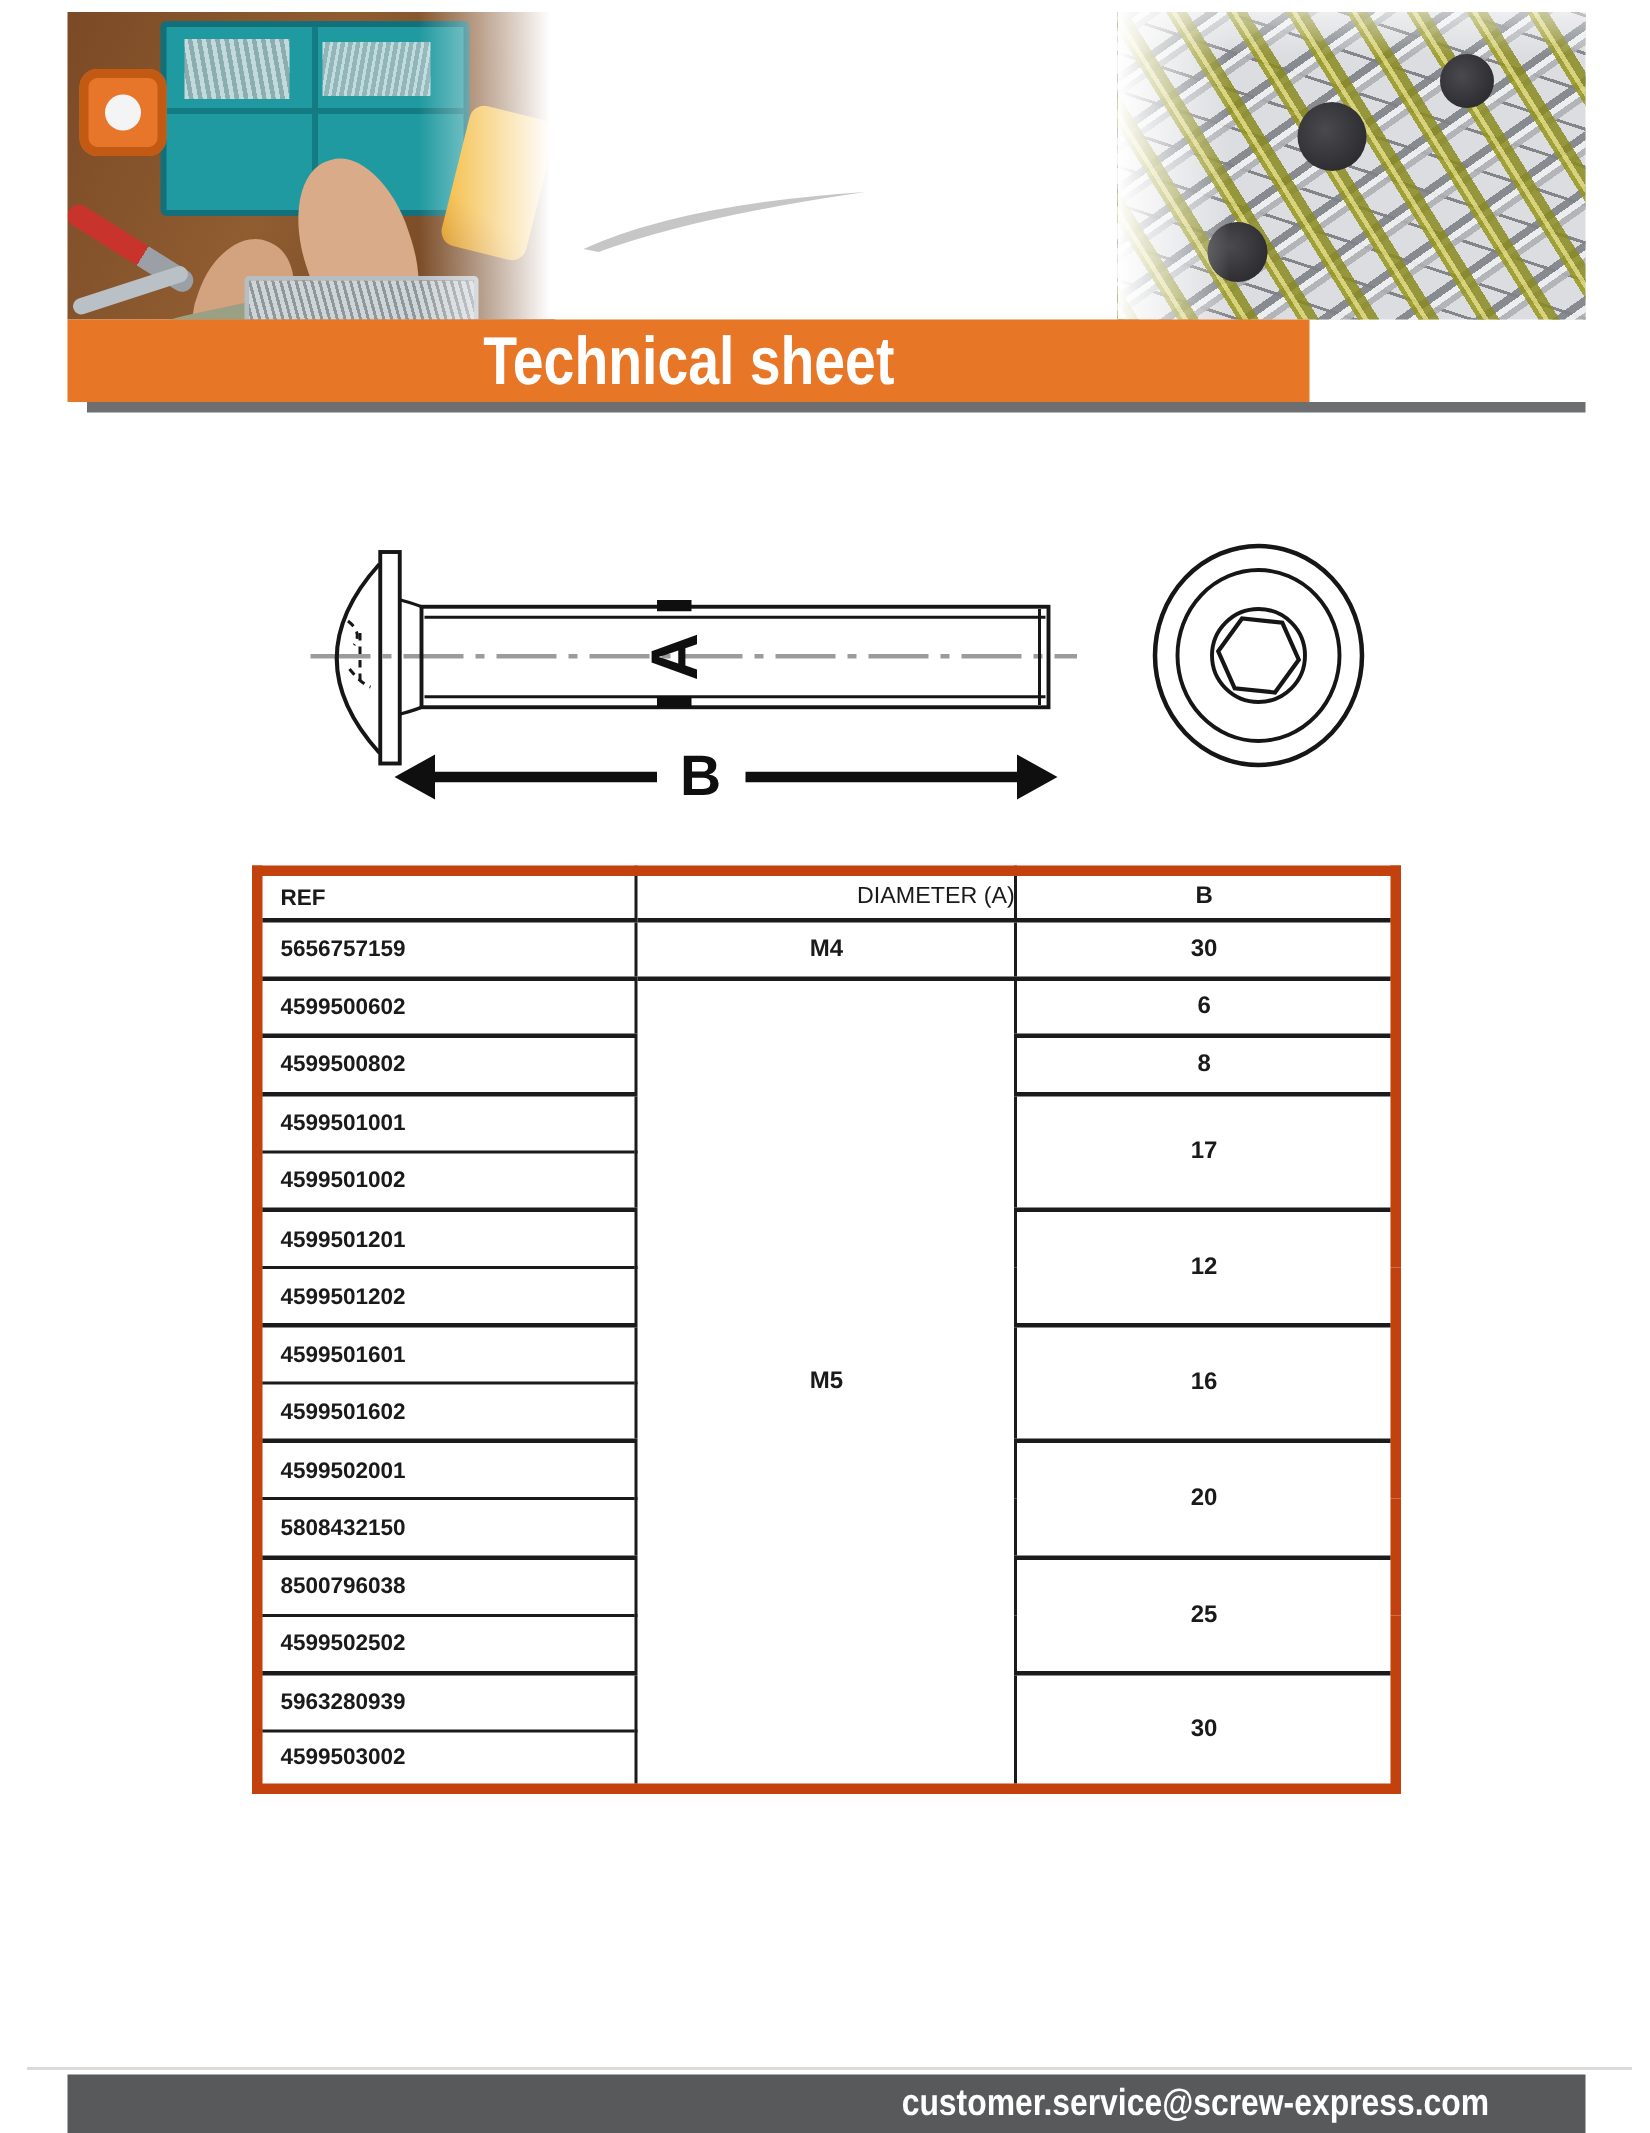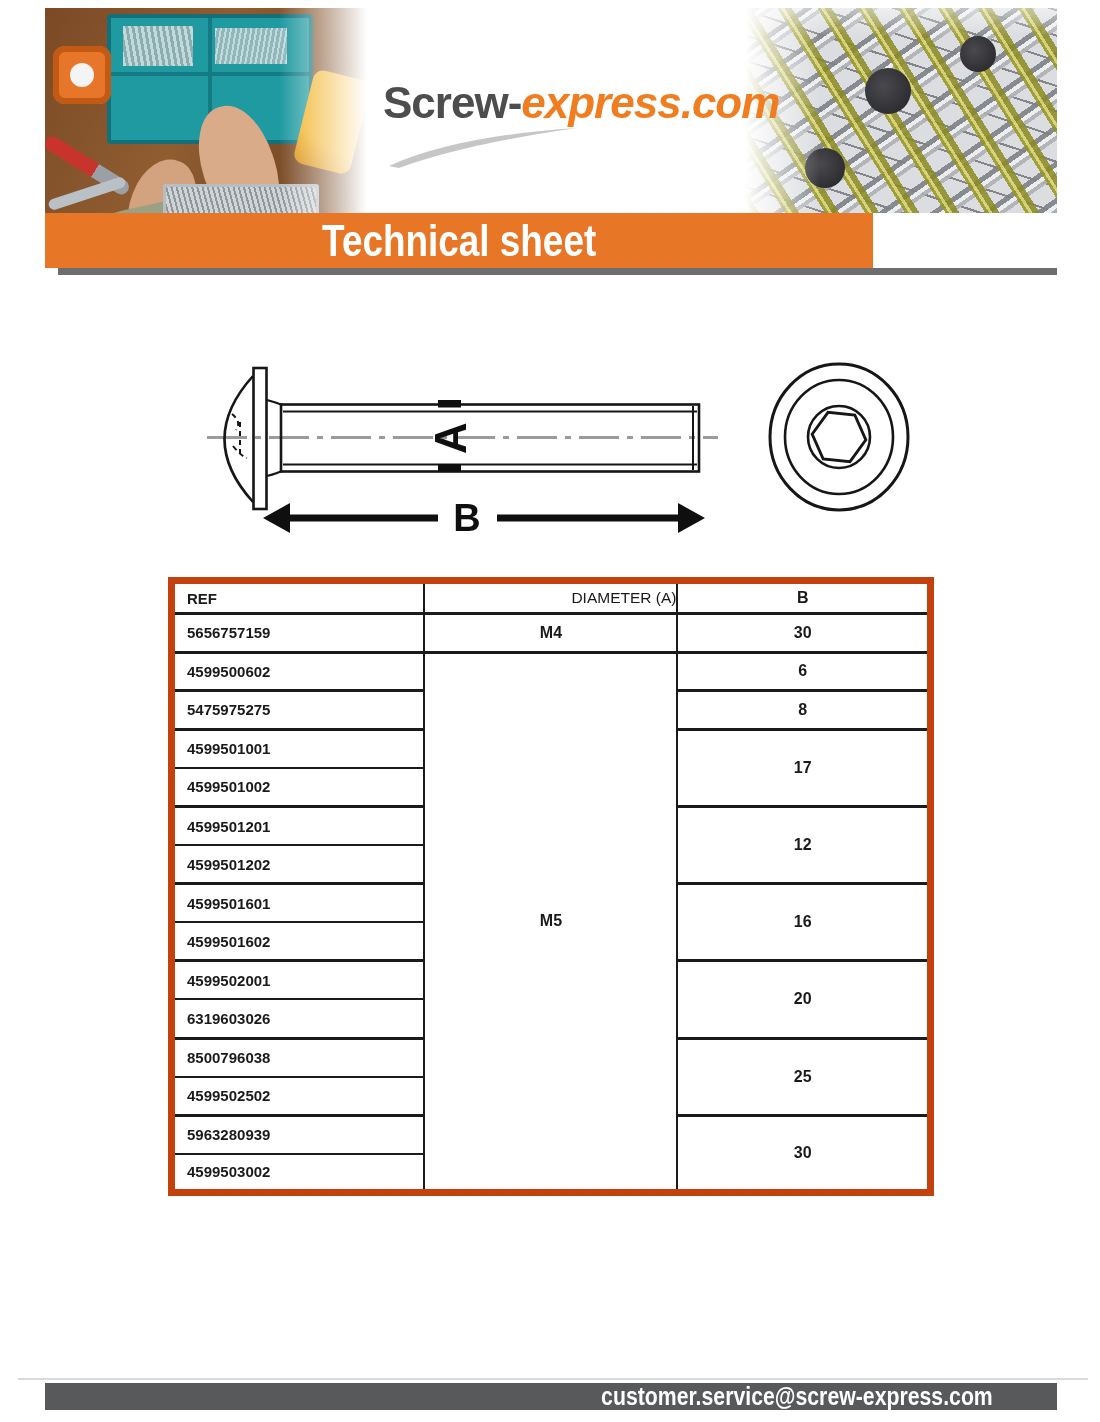--- a/index.html
+++ b/index.html
@@ -57,21 +57,21 @@
   .h-left{text-align:left;padding-left:12px !important;font-weight:bold;}
   .h-center{text-align:right;font-weight:normal;font-size:15.5px !important;}
   .h-b{text-align:center;font-weight:bold;font-size:16px !important;}
   td.ref{font-weight:bold;font-size:15px;text-align:left;padding-left:12px !important;}
   td.mid{font-weight:bold;font-size:16px;text-align:center;}
   .bb-thin{border-bottom-width:1px !important;}
   .bb-thick{border-bottom-width:3px !important;}
   #spec-table thead th{border-bottom-width:3px;}
   
   #footer-hairline{position:absolute;left:18px;top:1378px;width:1070px;height:2px;background:#dadada;}
-  #footer{position:absolute;left:45px;top:1383px;width:1012px;height:27px;background:#58595b;display:flex;align-items:center;justify-content:flex-end;}
+  #footer{position:absolute;left:45px;top:1383px;width:1012px;height:39px;background:#58595b;display:flex;align-items:center;justify-content:flex-end;}
   #footer .email{color:#ffffff;font-weight:bold;font-size:25px;transform:scaleX(.85);transform-origin:right center;margin-right:64px;}
 </style>
 </head>
 <body>
 
 <div id="page">
 
   <div id="photo-left" class="photo">
     <div class="tealbox"></div>
     <div class="screws1"></div>
@@ -87,21 +87,20 @@
     <div class="fade"></div>
   </div>
 
   <div id="photo-right" class="photo">
     <div class="blob1"></div>
     <div class="blob2"></div>
     <div class="blob3"></div>
     <div class="fade"></div>
   </div>
 
-  <div id="logo"><span class="p1">Screw-</span><span class="p2">express.com</span></div>
   <svg id="logo-swoosh" width="200" height="48" viewBox="0 0 200 48">
     <path d="M4,44 Q70,14 192,6 Q80,22 14,46 Z" fill="#c6c6c6"></path>
   </svg>
 
   <div id="banner">
     <span class="title">Technical sheet</span>
   </div>
   <div id="gray-rule"></div>
 
   <svg id="diagram" width="1100" height="560" viewBox="0 0 1100 560">
@@ -159,21 +158,21 @@
           <td class="ref bb-thick">5656757159</td>
           <td class="mid bb-thick" rowspan="1">M4</td>
           <td class="mid bb-thick" rowspan="1">30</td>
         </tr>
         <tr>
           <td class="ref bb-thick">4599500602</td>
           <td class="mid bb-thick" rowspan="14">M5</td>
           <td class="mid bb-thick" rowspan="1">6</td>
         </tr>
         <tr>
-          <td class="ref bb-thick">5475975275</td>
+          <td class="ref bb-thick">4599500802</td>
           <td class="mid bb-thick" rowspan="1">8</td>
         </tr>
         <tr>
           <td class="ref bb-thin">4599501001</td>
           <td class="mid bb-thick" rowspan="2">17</td>
         </tr>
         <tr>
           <td class="ref bb-thick">4599501002</td>
         </tr>
         <tr>
@@ -188,21 +187,21 @@
           <td class="mid bb-thick" rowspan="2">16</td>
         </tr>
         <tr>
           <td class="ref bb-thick">4599501602</td>
         </tr>
         <tr>
           <td class="ref bb-thin">4599502001</td>
           <td class="mid bb-thick" rowspan="2">20</td>
         </tr>
         <tr>
-          <td class="ref bb-thick">6319603026</td>
+          <td class="ref bb-thick">5808432150</td>
         </tr>
         <tr>
           <td class="ref bb-thin">8500796038</td>
           <td class="mid bb-thick" rowspan="2">25</td>
         </tr>
         <tr>
           <td class="ref bb-thick">4599502502</td>
         </tr>
         <tr>
           <td class="ref bb-thin">5963280939</td>

